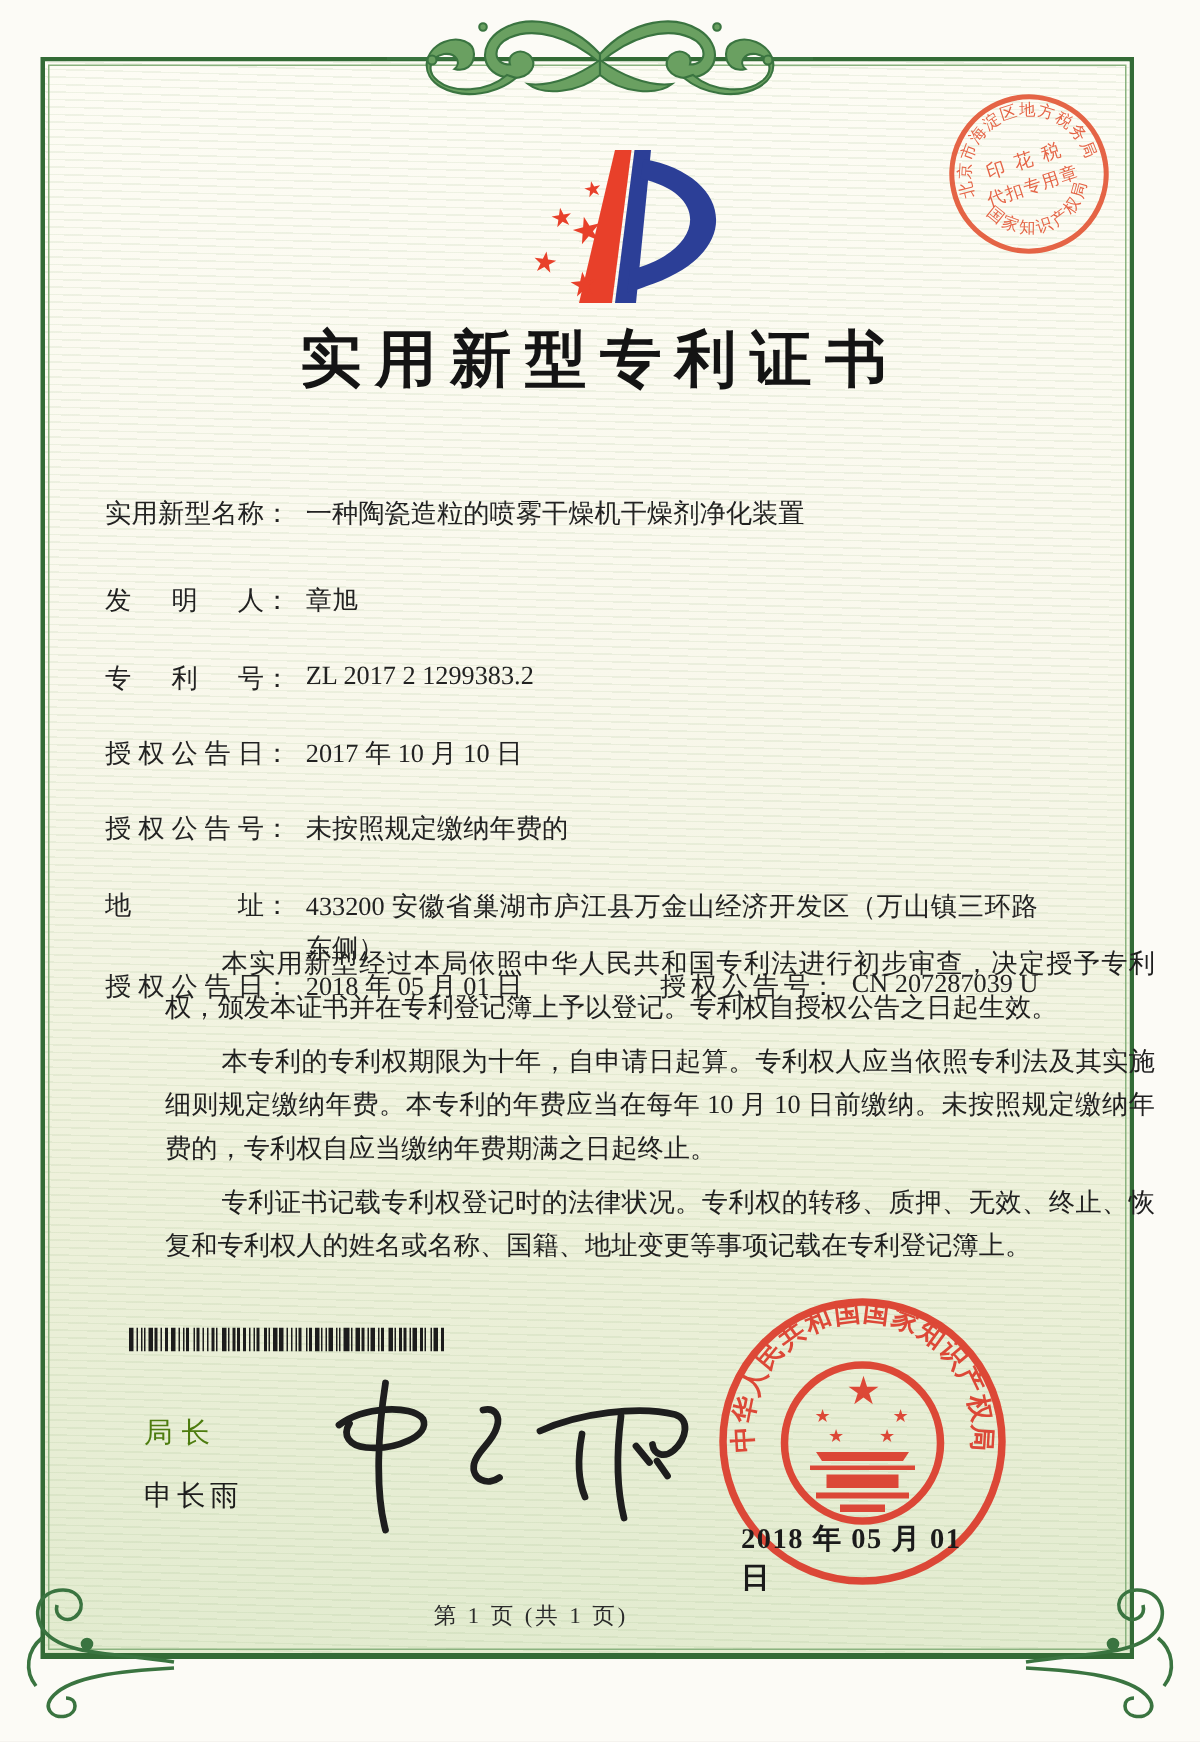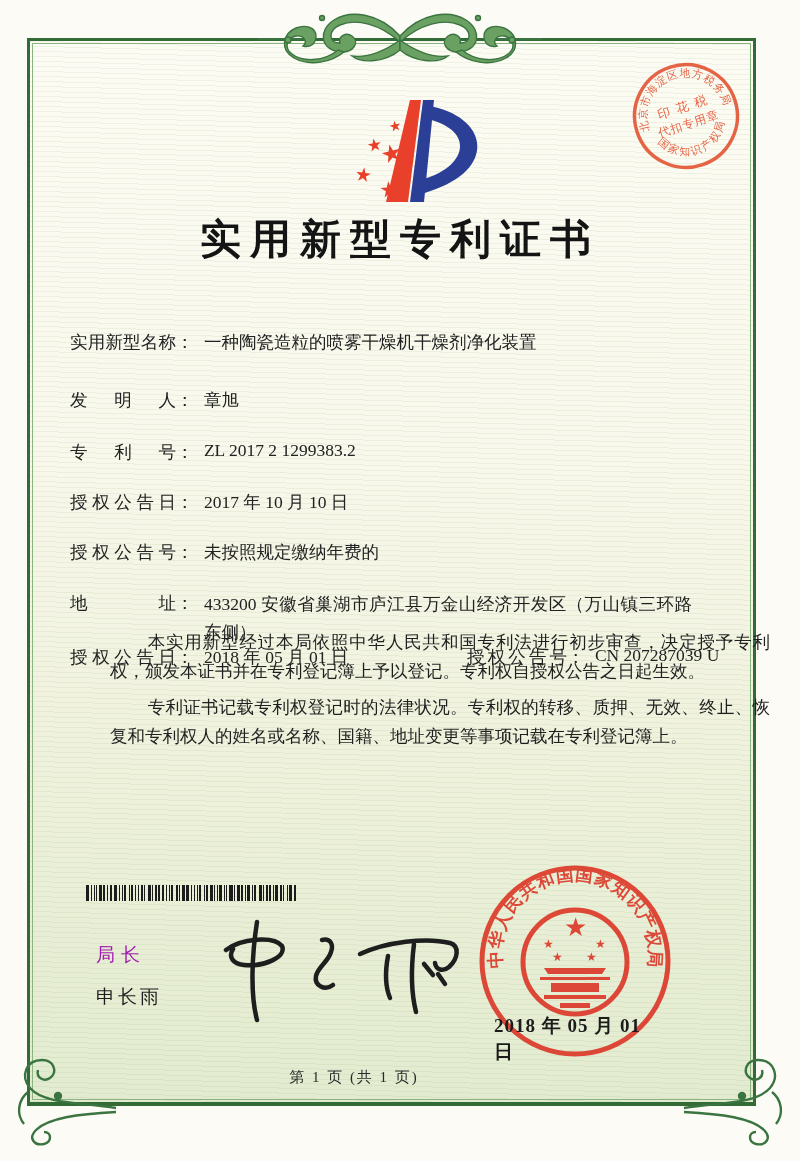--- a/index.html
+++ b/index.html
@@ -22,30 +22,30 @@
 
   .title{left:0;top:212px;width:800px;text-align:center;font-size:41px;font-weight:700;
          letter-spacing:9px;color:#141414;}
 
   .fields{left:70px;top:320px;width:662px;font-size:17.5px;color:#222;}
   .frow{position:absolute;left:0;white-space:nowrap;}
   .lbl{display:inline-block;width:106px;text-align:justify;text-align-last:justify;vertical-align:top;}
   .colon{display:inline-block;vertical-align:top;}
   .val{margin-left:6px;vertical-align:top;}
   .val-wrap{display:inline-block;white-space:normal;width:488px;line-height:27.5px;text-align:justify;}
-  .frow2{position:absolute;left:397px;top:0;white-space:nowrap;}
+  .frow2{position:absolute;left:370px;top:0;white-space:nowrap;}
 
   .paras{left:70px;top:628px;width:660px;margin-left:40px;}
   .paras p{margin:0 0 7px 0;font-size:17.5px;line-height:29px;text-indent:2.15em;
            text-align:justify;color:#1f1f1f;}
 
   .barcode{left:86px;top:885px;width:212px;height:16px;display:flex;align-items:stretch;overflow:hidden;}
   .barcode div{background:#1c1c1c;height:100%;flex:none;}
 
-  .officer-title{left:96px;top:942px;font-size:19px;letter-spacing:6px;color:#a21caf;}
+  .officer-title{left:96px;top:942px;font-size:19px;letter-spacing:6px;color:#4d7c0f;}
   .officer-name{left:96px;top:984px;font-size:19px;letter-spacing:3px;color:#1d1d1d;}
 
   .seal-date{left:494px;top:1013px;width:170px;font-size:19px;letter-spacing:1px;
              font-weight:600;color:#1b1b1b;}
 
   .footer{left:0;top:1068px;width:708px;text-align:center;font-size:15px;letter-spacing:2px;color:#2a2a2a;}
 
   svg{display:block;}
 </style>
 </head>
@@ -137,20 +137,21 @@
       <span class="val">2018 年 05 月 01 日</span>
       <span class="frow2">
         <span class="lbl" style="width:100px">授权公告号</span><span class="colon">：</span>
         <span class="val">CN 207287039 U</span>
       </span>
     </div>
   </div>
 
   <div class="abs paras">
     <p>本实用新型经过本局依照中华人民共和国专利法进行初步审查，决定授予专利权，颁发本证书并在专利登记簿上予以登记。专利权自授权公告之日起生效。</p>
+    <p>本专利的专利权期限为十年，自申请日起算。专利权人应当依照专利法及其实施细则规定缴纳年费。本专利的年费应当在每年 10 月 10 日前缴纳。未按照规定缴纳年费的，专利权自应当缴纳年费期满之日起终止。</p>
     <p>专利证书记载专利权登记时的法律状况。专利权的转移、质押、无效、终止、恢复和专利权人的姓名或名称、国籍、地址变更等事项记载在专利登记簿上。</p>
   </div>
 
   <div class="abs barcode" id="barcode">
       <div style="width: 3.45px; margin-right: 1.1px;"></div>
       <div style="width: 1.15px; margin-right: 2.2px;"></div>
       <div style="width: 1.15px; margin-right: 1.1px;"></div>
       <div style="width: 1.15px; margin-right: 2.2px;"></div>
       <div style="width: 2.3px; margin-right: 1.1px;"></div>
       <div style="width: 2.3px; margin-right: 2.2px;"></div>

